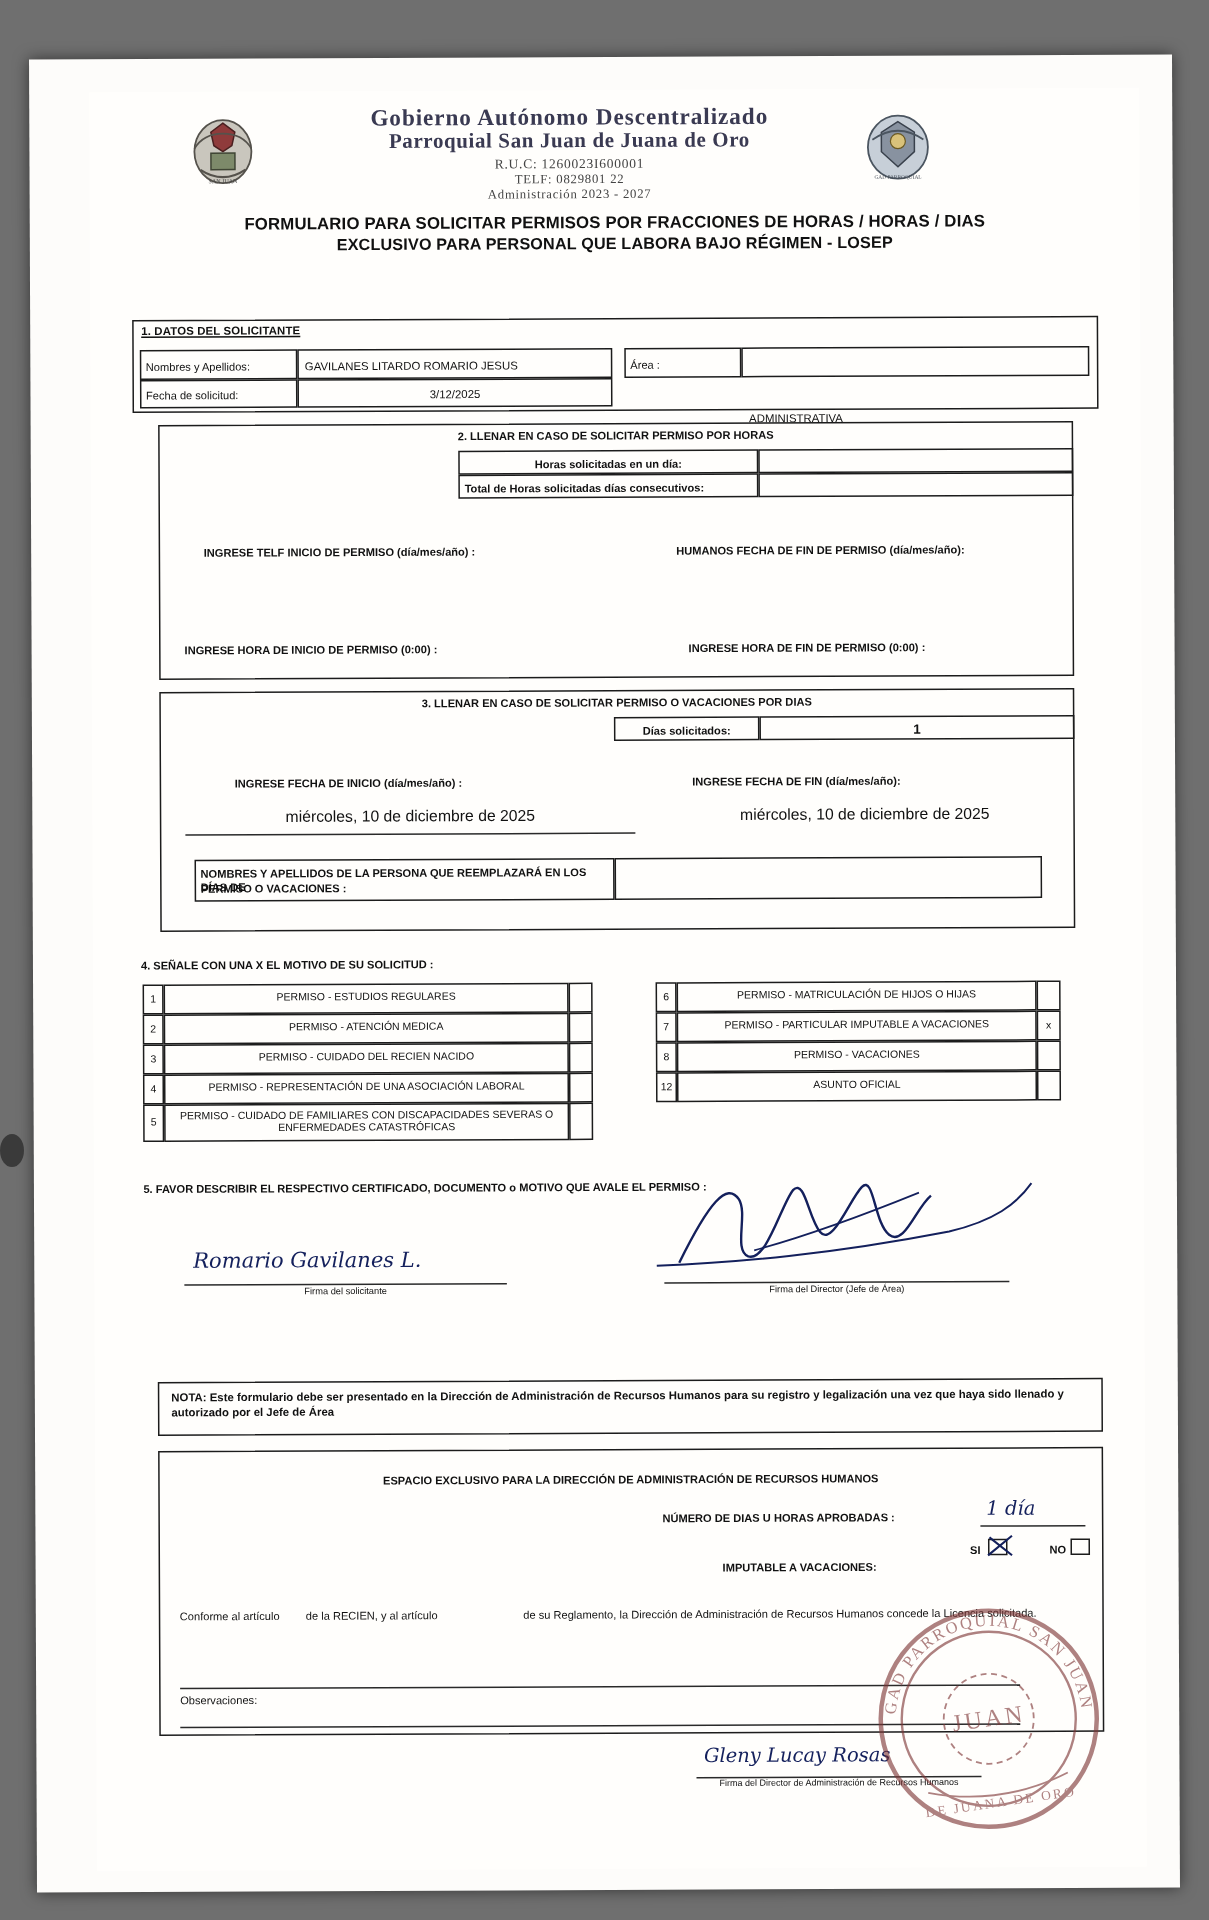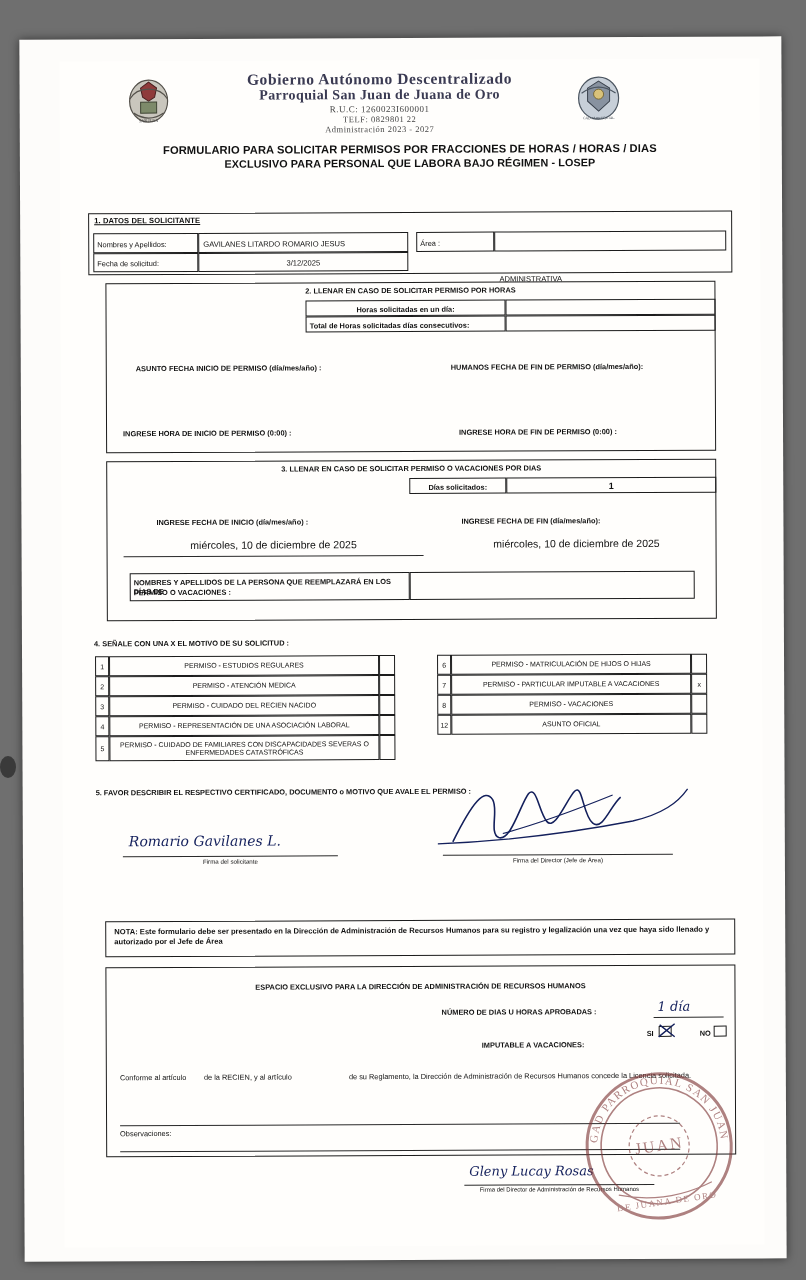--- a/index.html
+++ b/index.html
@@ -157,21 +157,21 @@
     <div class="cellline" style="left:245px;top:240px;width:200px;height:16px;"></div>
     <div class="lblb ctr" style="left:245px;top:245px;width:200px;">Horas solicitadas en un día:</div>
     <div class="cellline" style="left:445px;top:240px;width:210px;height:16px;"></div>
     <div class="val ctr" style="left:445px;top:245px;width:210px;"></div>
 
     <div class="cellline" style="left:245px;top:256px;width:200px;height:16px;"></div>
     <div class="lblb ctr" style="left:245px;top:261px;width:168px;">Total de Horas solicitadas días consecutivos:</div>
     <div class="cellline" style="left:445px;top:256px;width:210px;height:16px;"></div>
     <div class="val ctr" style="left:445px;top:261px;width:210px;"></div>
 
-    <div class="lblb" style="left:75px;top:303px;">ASUNTO FECHA INICIO DE PERMISO (día/mes/año) :</div>
+    <div class="lblb" style="left:75px;top:303px;">INGRESE TELF INICIO DE PERMISO (día/mes/año) :</div>
     <div class="lblb" style="left:390px;top:303px;">HUMANOS FECHA DE FIN DE PERMISO (día/mes/año):</div>
     <div class="val ctr" style="left:75px;top:322px;width:260px;"></div>
     <div class="val ctr" style="left:390px;top:322px;width:260px;"></div>
 
     <div class="lblb" style="left:62px;top:368px;">INGRESE HORA DE INICIO DE PERMISO (0:00) :</div>
     <div class="lblb" style="left:398px;top:368px;">INGRESE HORA DE FIN DE PERMISO (0:00) :</div>
     <div class="val ctr" style="left:62px;top:384px;width:250px;"></div>
     <div class="val ctr" style="left:398px;top:384px;width:250px;"></div>
 
     <div class="bx" id="sec3"></div>

